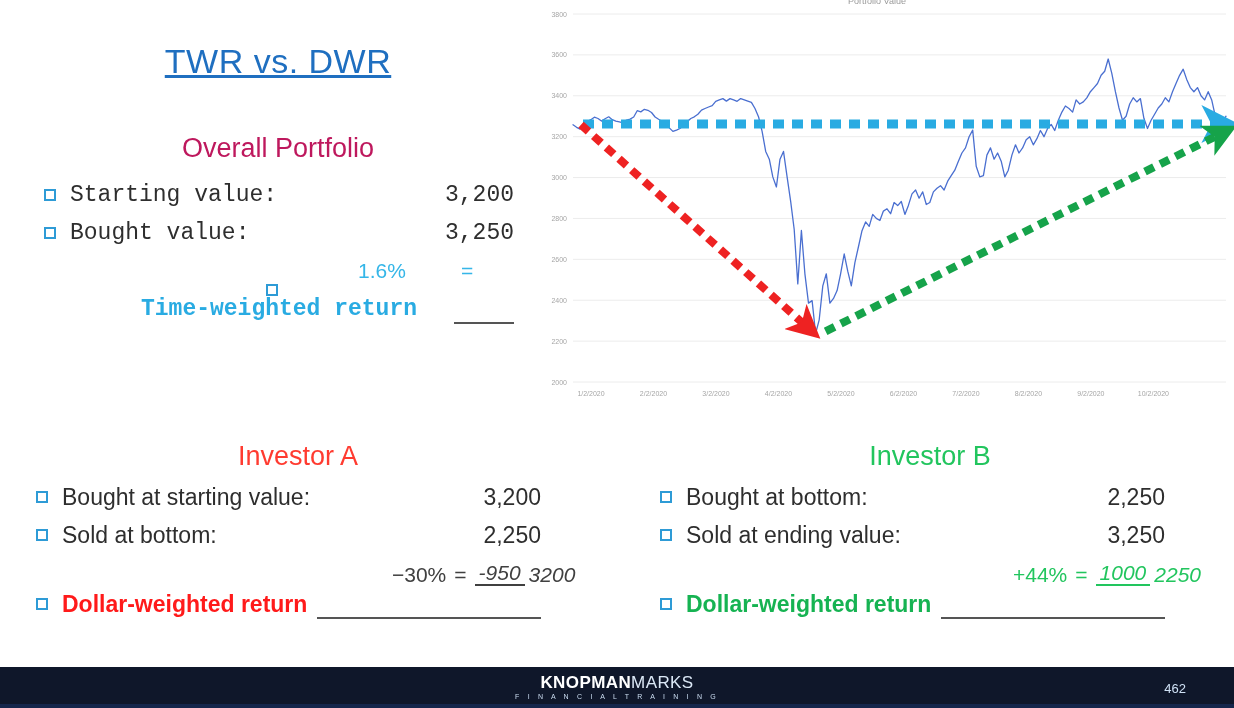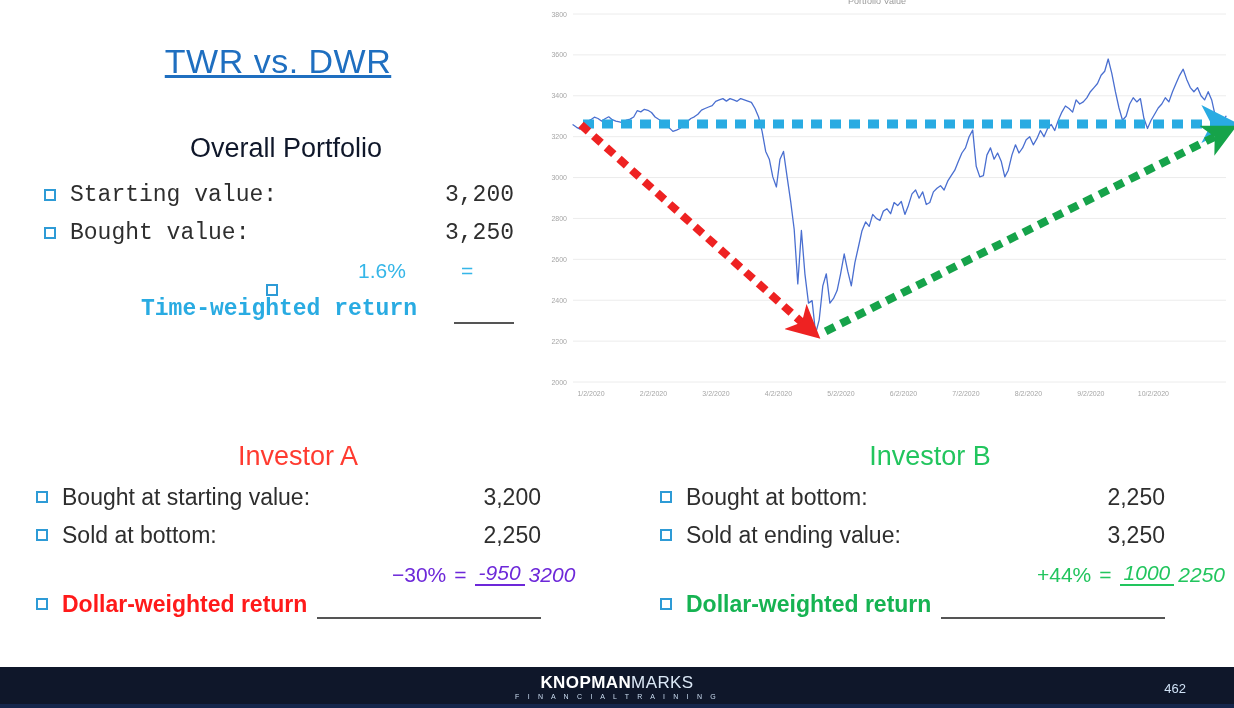--- a/index.html
+++ b/index.html
@@ -15,21 +15,21 @@
     position:absolute;left:0;top:42px;width:556px;text-align:center;
     font-size:34px;font-weight:400;letter-spacing:.5px;color:#1F6FC0;
     font-family:"Liberation Sans",sans-serif;
     text-decoration:underline;
   }
 
   
   .section-head{
     font-size:27px;font-weight:400;text-align:center;
   }
-  #overall-head{position:absolute;left:8px;top:133px;width:556px;color:#0f172a;}
+  #overall-head{position:absolute;left:0;top:133px;width:556px;color:#be185d;}
   #inv-a-head{position:absolute;left:20px;top:441px;width:556px;color:#FF3B30;}
   #inv-b-head{position:absolute;left:650px;top:441px;width:560px;color:#22C55E;}
 
   
   .bullets{position:absolute;}
   .b-row{display:flex;align-items:center;height:38px;}
   .cbox{
     width:12px;height:12px;border:2px solid #2E9BD6;background:#fff;
     flex:0 0 auto;margin-right:14px;box-sizing:border-box;
   }
@@ -50,22 +50,22 @@
   
   .formula{
     position:absolute;display:flex;align-items:center;
     font-style:italic;font-size:21px;line-height:1;white-space:nowrap;
   }
   .formula .lead{margin-right:8px;font-style:normal;}
   .frac{display:inline-flex;flex-direction:row;align-items:center;}
   .frac .num{border-bottom:2px solid currentColor;padding:0 4px 1px;}
   .frac .den{padding:1px 4px 0;}
   #twr-formula{left:358px;top:258px;color:#35B6E8;gap:47px;}
-  #inva-formula{left:392px;top:562px;color:#6d28d9;}
-  #invb-formula{left:1013px;top:562px;color:#22C55E;margin-left:24px;}
+  #inva-formula{left:392px;top:562px;color:#404040;}
+  #invb-formula{left:1013px;top:562px;color:#22C55E;}
 
   
   .chart-wrap{position:absolute;left:520px;top:0;width:714px;height:408px;background:#fff;}
   .chart-title{
     position:absolute;left:0;top:-4px;width:714px;text-align:center;
     font-size:9px;color:#9a9a9a;font-family:"Liberation Sans",sans-serif;
   }
   .chart-wrap svg{display:block;}
   .tick-lbl{font-size:7px;fill:#a6a6a6;font-family:"Liberation Sans",sans-serif;}
 

